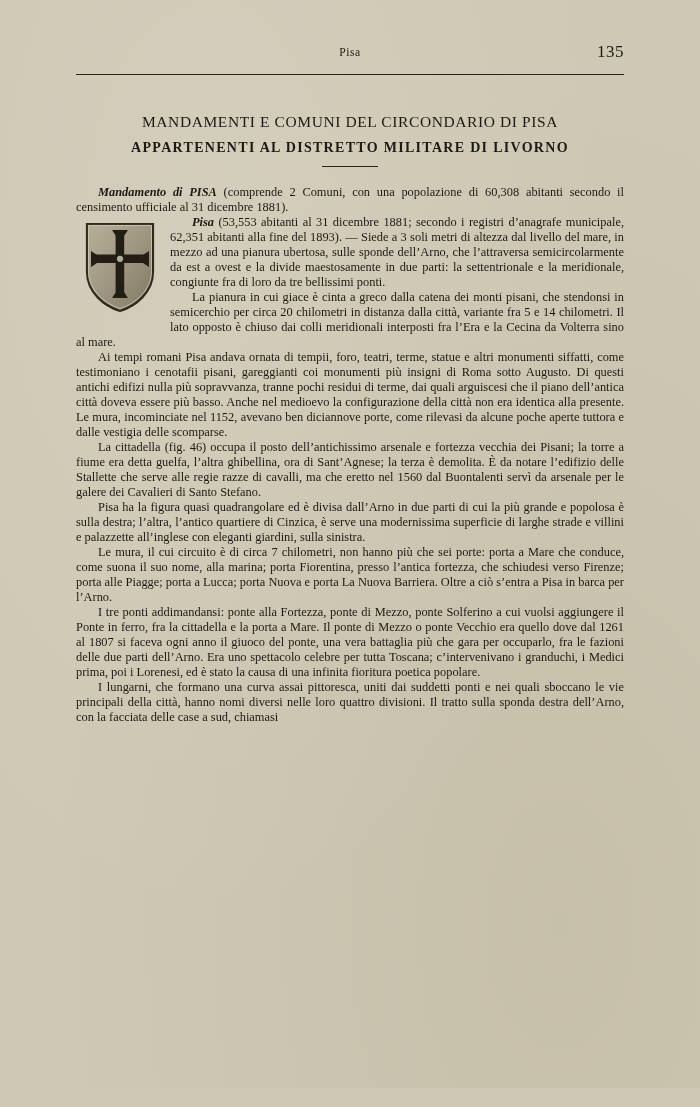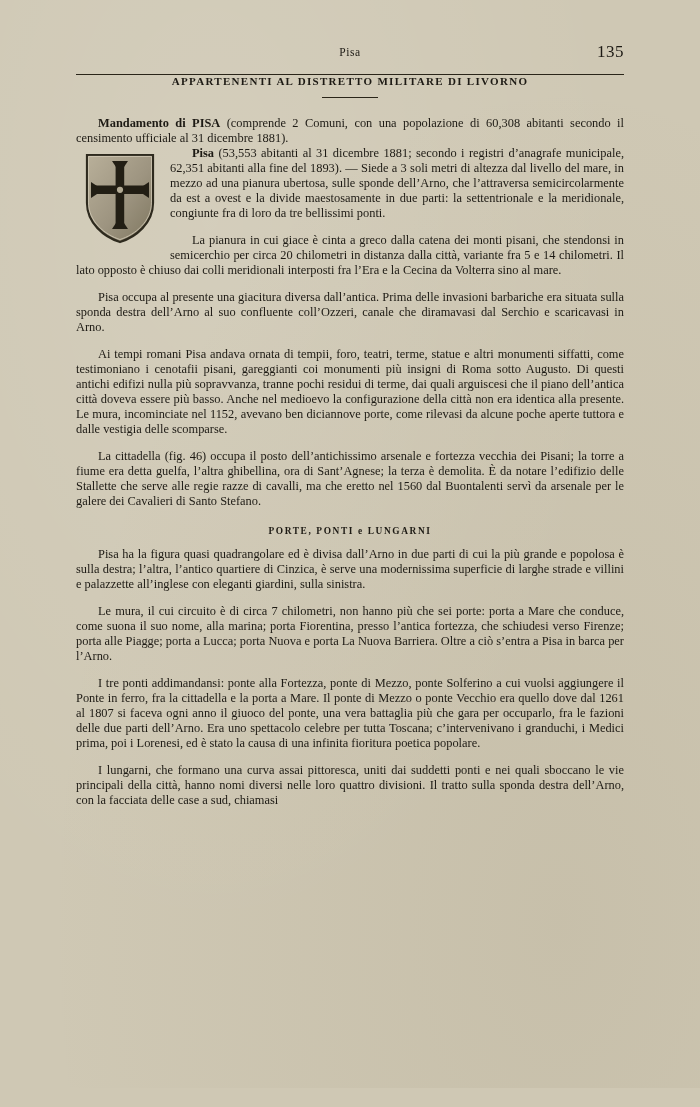--- a/index.html
+++ b/index.html
@@ -62,41 +62,42 @@
   h1.chapter {
     font-size: 15.5px;
     font-weight: normal;
     text-align: center;
     letter-spacing: 0.6px;
     margin: 38px 0 0 0;
     font-family: "Liberation Serif", serif;
   }
   .subhead {
     text-align: center;
-    font-size: 11px;
+    font-size: 14px;
     letter-spacing: 1.3px;
+    margin-top: 9px;
     font-weight: bold;
   }
   .short-rule {
     width: 56px;
     border: 0;
     border-top: 1.1px solid #2a2519;
     margin: 10px auto 0 auto;
   }
   p {
     margin: 0;
     font-size: 12.4px;
     line-height: 15.0px;
     text-align: justify;
     text-justify: inter-word;
     hyphens: manual;
   }
   p.indent { text-indent: 22px; }
   p.first-para { margin-top: 18px; text-indent: 22px; }
-  .b { font-weight: bold; }
+  .b { font-weight: bold; font-style: italic; }
   .i { }
   
   .shield-wrap {
     float: left;
     width: 74px;
     height: 104px;
     margin: 5px 12px 2px 8px;
     position: relative;
   }
   .shield {
@@ -104,36 +105,37 @@
     left: 0; top: 0;
     width: 72px; height: 94px;
   }
   .section-title {
     text-align: center;
     font-size: 9.4px;
     letter-spacing: 1.6px;
     font-weight: bold;
     margin: 17px 0 11px 0;
   }
-  .para-block > p + p { margin-top: 12px; }
+  .para-block > p + p { margin-top: 0; }
 </style>
 </head>
 <body>
 
 <div class="page">
   <div class="paper-tone"></div>
 
   <div class="content">
 
     <div class="runhead">
       <div class="rh-title">Pisa</div>
       <div class="rh-page">135</div>
     </div>
     <hr class="rule">
 
+    <h1 class="chapter">MANDAMENTI E COMUNI DEL CIRCONDARIO DI PISA</h1>
     <div class="subhead">APPARTENENTI AL DISTRETTO MILITARE DI LIVORNO</div>
     <hr class="short-rule">
 
     <div class="para-block">
 
       <p class="first-para"><span class="b">Mandamento di PISA</span><span> (comprende 2 Comuni, con una popolazione di 60,308 abitanti secondo il censimento ufficiale al 31 dicembre 1881).</span></p>
 
       <div class="shield-wrap">
         <svg class="shield" viewBox="0 0 72 94">
           <defs>
@@ -154,27 +156,25 @@
             <path d="M65,31 L65,47 L59,43 L59,35 Z"></path>
             <circle cx="36" cy="38.8" r="3.1" fill="#b3ab95"></circle>
           </g>
         </svg>
       </div>
 
       <p class="indent"><span class="b">Pisa</span><span> (53,553 abitanti al 31 dicembre 1881; secondo i registri d’anagrafe municipale, 62,351 abitanti alla fine del 1893). — Siede a 3 soli metri di altezza dal livello del mare, in mezzo ad una pianura ubertosa, sulle sponde dell’Arno, che l’attraversa semicircolarmente da est a ovest e la divide maestosamente in due parti: la settentrionale e la meridionale, congiunte fra di loro da tre bellissimi ponti.</span></p>
 
       <p class="indent">La pianura in cui giace è cinta a greco dalla catena dei monti pisani, che stendonsi in semicerchio per circa 20 chilometri in distanza dalla città, variante fra 5 e 14 chilometri. Il lato opposto è chiuso dai colli meridionali interposti fra l’Era e la Cecina da Volterra sino al mare.</p>
 
-      <p class="indent">Pisa occupa al presente una giacitura diversa dall’antica. Prima delle invasioni barbariche era situata sulla sponda destra dell’Arno al suo confluente coll’Ozzeri, canale che diramavasi dal Serchio e scaricavasi in Arno.</p>
 
       <p class="indent">Ai tempi romani Pisa andava ornata di tempii, foro, teatri, terme, statue e altri monumenti siffatti, come testimoniano i cenotafii pisani, gareggianti coi monumenti più insigni di Roma sotto Augusto. Di questi antichi edifizi nulla più sopravvanza, tranne pochi residui di terme, dai quali arguiscesi che il piano dell’antica città doveva essere più basso. Anche nel medioevo la configurazione della città non era identica alla presente. Le mura, incominciate nel 1152, avevano ben diciannove porte, come rilevasi da alcune poche aperte tuttora e dalle vestigia delle scomparse.</p>
 
       <p class="indent"><span>La cittadella (fig. 46) occupa il posto dell’antichissimo arsenale e fortezza vecchia dei Pisani; la torre a fiume era detta </span><span class="i">guelfa</span><span>, l’altra </span><span class="i">ghibellina</span><span>, ora di Sant’Agnese; la terza è demolita. È da notare l’edifizio delle </span><span class="i">Stallette</span><span> che serve alle regie razze di cavalli, ma che eretto nel 1560 dal Buontalenti servì da arsenale per le galere dei Cavalieri di Santo Stefano.</span></p>
 
-      <div class="section-title">PORTE, PONTI e LUNGARNI</div>
 
       <p class="indent">Pisa ha la figura quasi quadrangolare ed è divisa dall’Arno in due parti di cui la più grande e popolosa è sulla destra; l’altra, l’antico quartiere di Cinzica, è serve una modernissima superficie di larghe strade e villini e palazzette all’inglese con eleganti giardini, sulla sinistra.</p>
 
       <p class="indent">Le mura, il cui circuito è di circa 7 chilometri, non hanno più che sei porte: porta a Mare che conduce, come suona il suo nome, alla marina; porta Fiorentina, presso l’antica fortezza, che schiudesi verso Firenze; porta alle Piagge; porta a Lucca; porta Nuova e porta La Nuova Barriera. Oltre a ciò s’entra a Pisa in barca per l’Arno.</p>
 
       <p class="indent"><span>I tre ponti addimandansi: ponte alla Fortezza, ponte di Mezzo, ponte Solferino a cui vuolsi aggiungere il Ponte in ferro, fra la cittadella e la porta a Mare. Il ponte di Mezzo o ponte Vecchio era quello dove dal 1261 al 1807 si faceva ogni anno il </span><span class="i">giuoco del ponte</span><span>, una vera battaglia più che gara per occuparlo, fra le fazioni delle due parti dell’Arno. Era uno spettacolo celebre per tutta Toscana; c’intervenivano i granduchi, i Medici prima, poi i Lorenesi, ed è stato la causa di una infinita fioritura poetica popolare.</span></p>
 
       <p class="indent">I lungarni, che formano una curva assai pittoresca, uniti dai suddetti ponti e nei quali sboccano le vie principali della città, hanno nomi diversi nelle loro quattro divisioni. Il tratto sulla sponda destra dell’Arno, con la facciata delle case a sud, chiamasi</p>
 
     </div>

